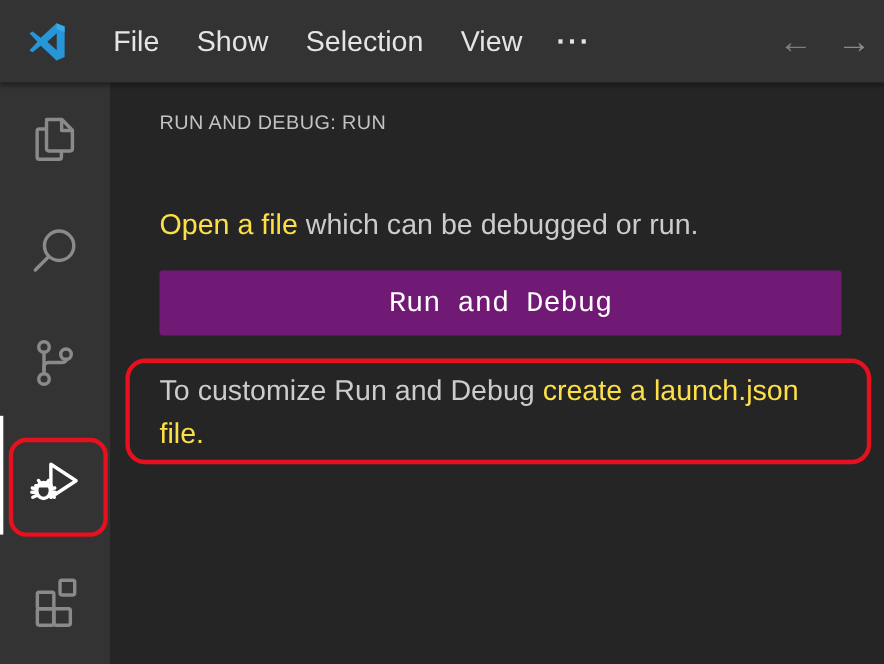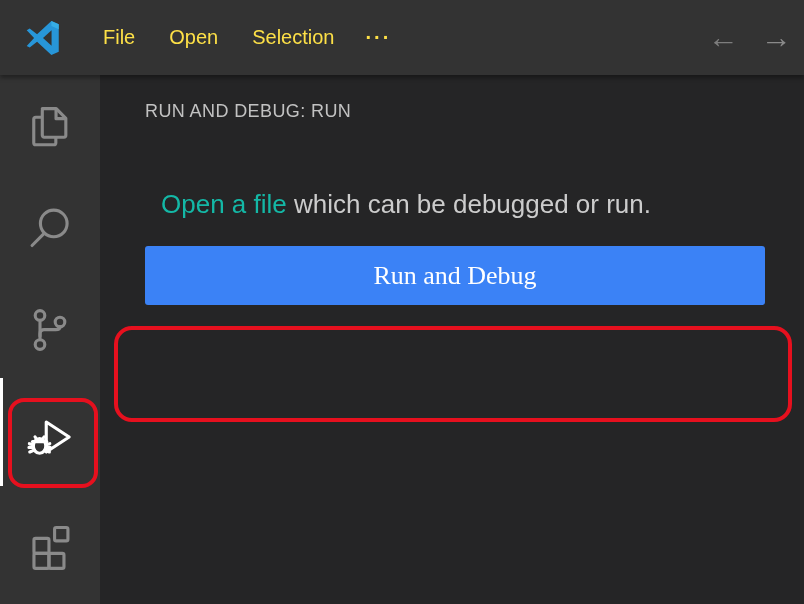--- a/index.html
+++ b/index.html
@@ -12,21 +12,21 @@
   }
 
   
   .titlebar {
     position:absolute; left:0; top:0; width:804px; height:75px;
     background:#333333; display:flex; align-items:center;
     box-shadow:0 3px 4px rgba(0,0,0,.35); z-index:5;
   }
   .logo { width:42px; height:42px; margin-left:22px; margin-right:22px; flex:0 0 auto; }
   .menu-item {
-    color:#fde047; font-size:20px; padding:0 17px; height:75px;
+    color:#e5e5e5; font-size:26px; padding:0 17px; height:75px;
     display:flex; align-items:center; cursor:default; white-space:nowrap;
   }
   .menu-more { letter-spacing:2px; font-weight:bold; padding:0 14px; }
   .nav-arrows { margin-left:auto; display:flex; gap:22px; padding-right:12px; }
   .nav-arrow { font-size:31px; color:#7d7d7d; line-height:75px; cursor:default; }
   .nav-arrow.fwd { color:#8a8a8a; }
 
   
   .activitybar {
     position:absolute; left:0; top:75px; width:100px; height:529px;
@@ -60,25 +60,25 @@
     position:absolute; right:26px; top:12px;
     font-size:26px; color:#cccccc; letter-spacing:3px; font-weight:bold; cursor:default;
   }
   .para {
     position:absolute; left:45px; width:622px;
     font-size:26px; line-height:38px; color:#cccccc;
   }
   .para-open { top:110px; }
   .para-customize { top:261px; line-height:39px; }
   .para-show { top:362px; }
-  .link { color:#14b8a6; cursor:pointer;margin-left:16px; }
+  .link { color:#fde047; cursor:pointer; }
   .run-button {
     position:absolute; left:45px; top:171px; width:620px; height:59px;
-    background:#3b82f6; color:#ffffff; font-size:26px;
-    font-family:Liberation Serif, serif;
+    background:#701a75; color:#ffffff; font-size:26px;
+    font-family:Liberation Mono, monospace;
     border:none; border-radius:3px; cursor:pointer;
     display:flex; align-items:center; justify-content:center;
   }
   .annotation-box-text {
     position:absolute; left:14px; top:251px; width:678px; height:96px;
     border:4px solid #e6101e; border-radius:18px; pointer-events:none;
   }
 
   .icon-stroke { fill:none; stroke:#8a8a8a; stroke-width:1.5; }
   .icon-stroke-active { fill:none; stroke:#ffffff; stroke-width:1.5; }
@@ -86,22 +86,23 @@
 </head>
 <body>
 
 <div class="titlebar">
   <svg class="logo" viewBox="0 0 24 24">
     <path d="M16.8 2.3 L21 4.1 V19.9 L16.8 21.7 L8.6 14.1 L4.4 17.4 L2.7 16.5 L6.9 12 L2.7 7.5 L4.4 6.6 L8.6 9.9 Z" fill="#2796d9"></path>
     <path d="M16.9 7.6 L12 12 L16.9 16.4 Z" fill="#333333"></path>
     <path d="M16.8 2.3 L21 4.1 L21 7 L16.8 5.2 Z" fill="#39b2e8" opacity="0.85"></path>
   </svg>
   <div class="menu-item">File</div>
-  <div class="menu-item">Open</div>
+  <div class="menu-item">Show</div>
   <div class="menu-item">Selection</div>
+  <div class="menu-item">View</div>
   <div class="menu-item menu-more">···</div>
   <div class="nav-arrows">
     <span class="nav-arrow">←</span>
     <span class="nav-arrow fwd">→</span>
   </div>
 </div>
 
 <div class="activitybar">
 
   <div class="ab-icon ab-explorer">
@@ -167,17 +168,21 @@
 
   <div class="panel-header">RUN AND DEBUG: RUN</div>
   <div class="panel-more">···</div>
 
   <div class="para para-open">
     <span class="link">Open a file</span><span> which can be debugged or run.</span>
   </div>
 
   <button class="run-button">Run and Debug</button>
 
+  <div class="para para-customize">
+    <span>To customize Run and Debug </span><span class="link">create a launch.json</span><br>
+    <span class="link">file.</span>
+  </div>
 
   <div class="annotation-box-text"></div>
 
 
 </div>
 
 </body></html>

